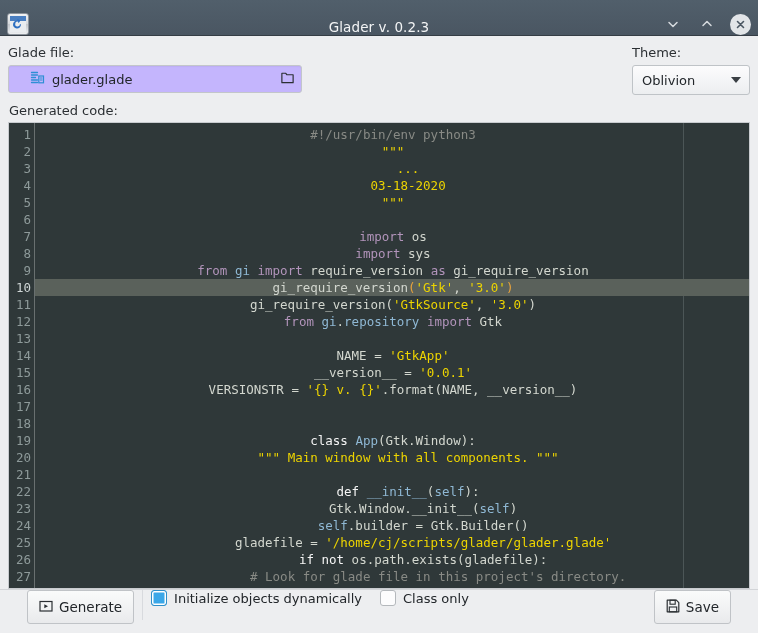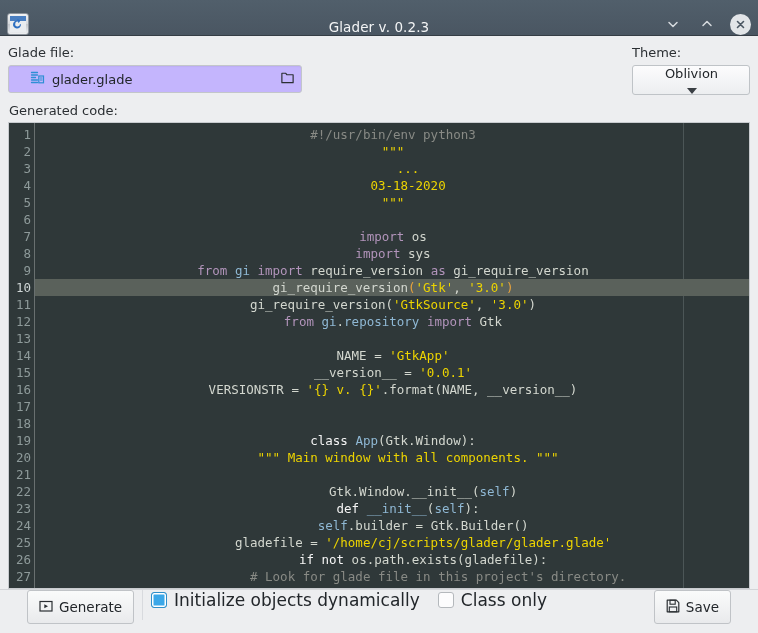--- a/index.html
+++ b/index.html
@@ -114,21 +114,20 @@
     width: 118px;
     height: 30px;
     background: linear-gradient(to bottom, #fcfcfd 0%, #eceef0 100%);
     border: 1px solid #bfc3c7;
     border-radius: 3px;
     display: flex;
     align-items: center;
     padding: 0 8px 0 9px;
     font-size: 13px;
     color: #22262a;
-    flex-direction: column;
   }
   .combo .cval { flex: 1 1 auto; }
   .combo .arr {
     width: 0; height: 0;
     border-left: 5px solid transparent;
     border-right: 5px solid transparent;
     border-top: 6px solid #3a3f44;
   }
 
   .gen-label {
@@ -228,21 +227,21 @@
     padding: 0 11px;
     font-size: 13.5px;
     color: #22262a;
     cursor: default;
   }
   .chkwrap {
     display: flex;
     align-items: center;
     gap: 7px;
     margin-left: 18px;
-    font-size: 17px;
+    font-size: 13px;
     color: #22262a;
   }
   .chk {
     width: 16px; height: 16px;
     border-radius: 3px;
     border: 1px solid #b4b8bc;
     background: #fcfcfd;
     flex: 0 0 16px;
   }
   .chk.on {
@@ -371,22 +370,22 @@
           <div class="code-line"><span class="t-kw">from</span><span class="t-txt"> </span><span class="t-cls">gi</span><span class="t-txt">.</span><span class="t-cls">repository</span><span class="t-txt"> </span><span class="t-kw">import</span><span class="t-txt"> Gtk</span></div>
           <div class="code-line">&nbsp;</div>
           <div class="code-line"><span class="t-txt">NAME = </span><span class="t-str">'GtkApp'</span></div>
           <div class="code-line"><span class="t-txt">__version__ = </span><span class="t-str">'0.0.1'</span></div>
           <div class="code-line"><span class="t-txt">VERSIONSTR = </span><span class="t-str">'{} v. {}'</span><span class="t-txt">.format(NAME, __version__)</span></div>
           <div class="code-line">&nbsp;</div>
           <div class="code-line">&nbsp;</div>
           <div class="code-line"><span class="t-kwb">class</span><span class="t-txt"> </span><span class="t-cls">App</span><span class="t-txt">(Gtk.Window):</span></div>
           <div class="code-line"><span class="t-str">    """ Main window with all components. """</span></div>
           <div class="code-line">&nbsp;</div>
+          <div class="code-line"><span class="t-txt">    </span><span class="t-kwb">def</span><span class="t-txt"> </span><span class="t-cls">__init__</span><span class="t-txt">(</span><span class="t-self">self</span><span class="t-txt">):</span></div>
           <div class="code-line"><span class="t-txt">        Gtk.Window.__init__(</span><span class="t-self">self</span><span class="t-txt">)</span></div>
-          <div class="code-line"><span class="t-txt">    </span><span class="t-kwb">def</span><span class="t-txt"> </span><span class="t-cls">__init__</span><span class="t-txt">(</span><span class="t-self">self</span><span class="t-txt">):</span></div>
           <div class="code-line"><span class="t-txt">        </span><span class="t-self">self</span><span class="t-txt">.builder = Gtk.Builder()</span></div>
           <div class="code-line"><span class="t-txt">        gladefile = </span><span class="t-str">'/home/cj/scripts/glader/glader.glade'</span></div>
           <div class="code-line"><span class="t-txt">        </span><span class="t-kwb">if</span><span class="t-txt"> </span><span class="t-kwb">not</span><span class="t-txt"> os.path.exists(gladefile):</span></div>
           <div class="code-line"><span class="t-com">            # Look for glade file in this project's directory.</span></div>
           <div class="code-line"><span class="t-txt">            gladefile = os.path.join(sys.path[</span><span class="t-num">0</span><span class="t-txt">], gladefile)</span></div>
         </div>
     </div>
   </div>
 
 </div>

